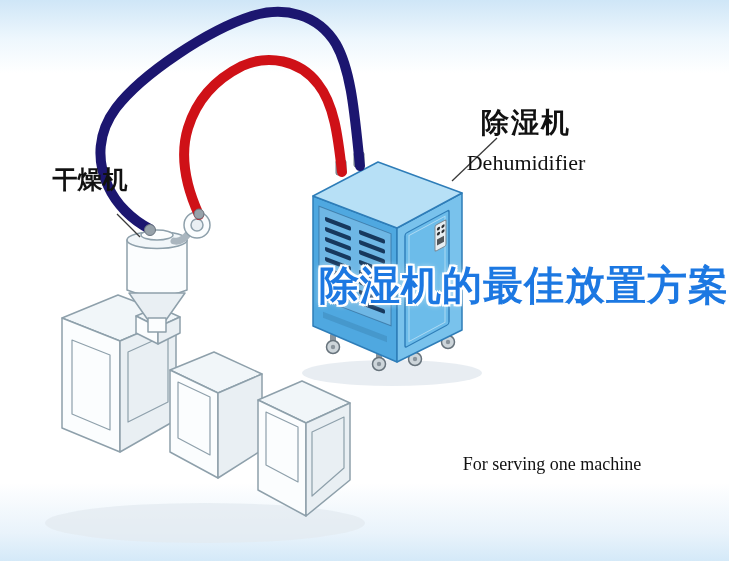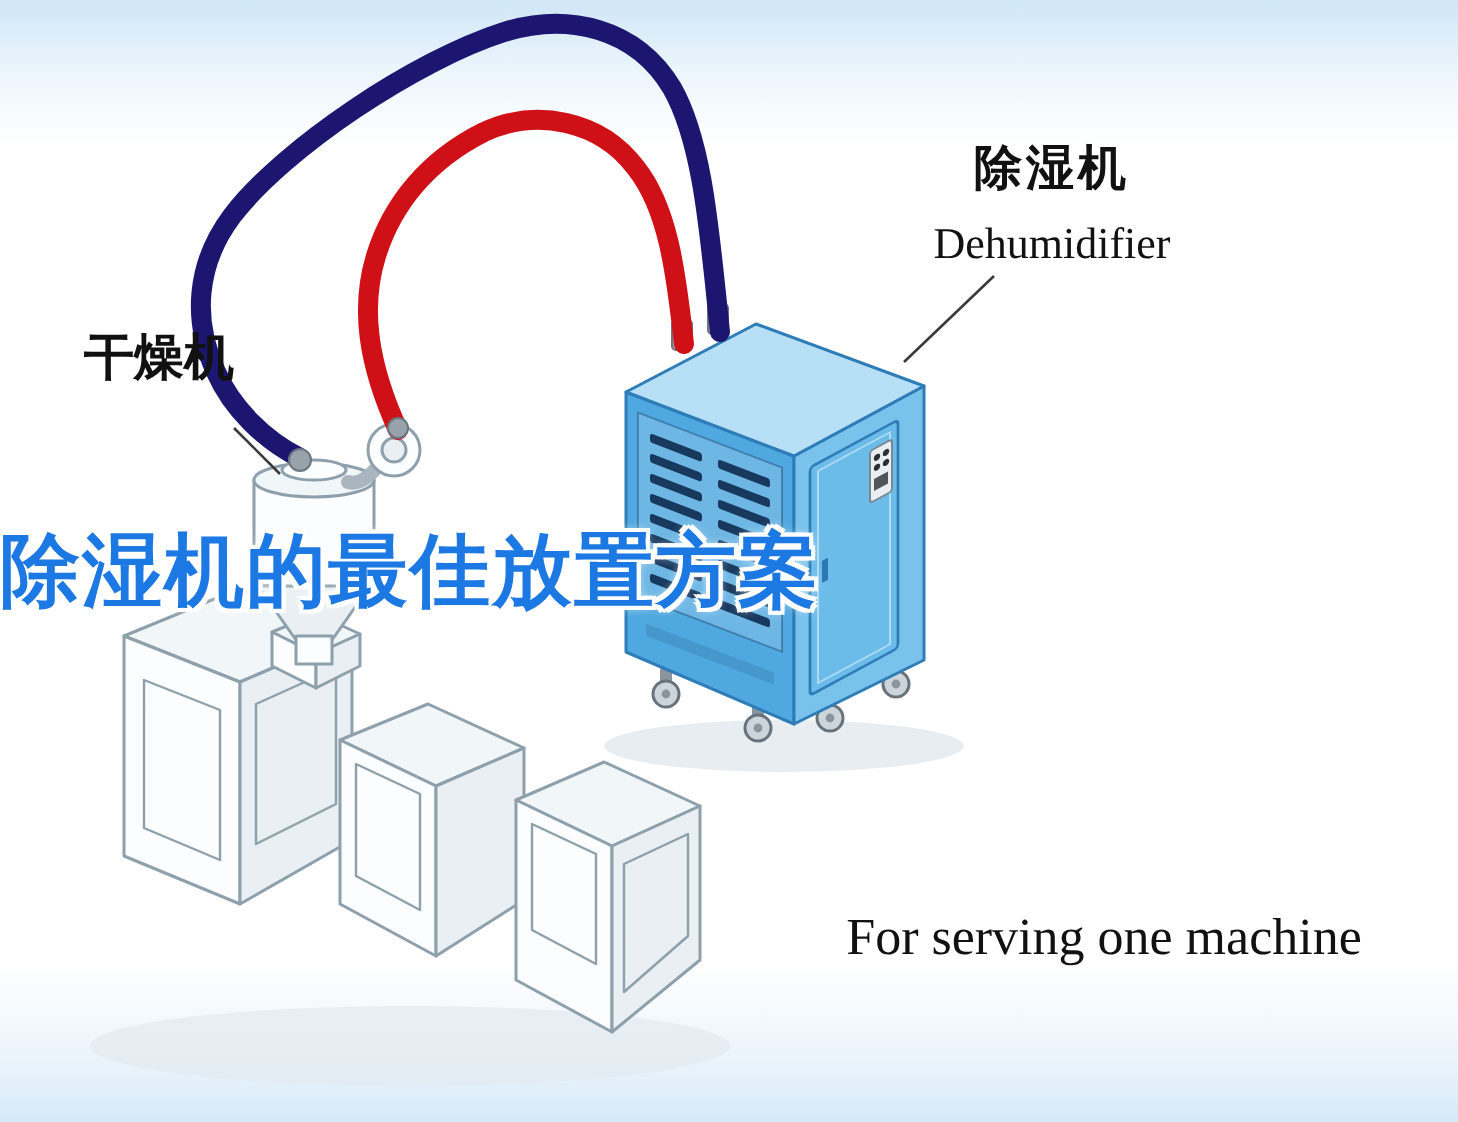--- a/index.html
+++ b/index.html
@@ -4,37 +4,37 @@
 <style>
   html,body{margin:0;padding:0;background:#ffffff;}
   .stage{
     position:relative;width:729px;height:561px;overflow:hidden;
     font-family:"Liberation Sans",sans-serif;background:#fff;
   }
   .stage svg{position:absolute;left:0;top:0;}
   .overlay{position:absolute;z-index:5;}
   .lbl-cn{font-weight:700;color:var(--label-black,#111);line-height:1.1;}
   .lbl-en{font-family:"Liberation Serif",serif;color:var(--label-black,#111);line-height:1.15;margin-top:11px;}
-  .hopper-label{left:42px;top:166px;width:96px;}
+  .hopper-label{left:42px;top:166px;width:96px;text-align:center;}
   .hopper-label .lbl-cn{font-size:25px;}
   .hopper-label .lbl-en{font-size:21px;}
   .deh-label{left:448px;top:72px;width:156px;text-align:center;}
-  .deh-label .lbl-cn{font-size:24px;letter-spacing:2px;}
+  .deh-label .lbl-cn{font-size:28px;letter-spacing:2px;margin-top:36px;}
   .deh-label .lbl-en{font-size:22px;}
   .main-title{
-    left:0;top:258px;width:729px;text-align:left;
+    left:0;top:258px;width:729px;text-align:right;
     font-size:40px;font-weight:700;letter-spacing:1px;
     color:var(--title-blue,#1c78e2);
     text-shadow:-2px 0 0 #fff,2px 0 0 #fff,0 -2px 0 #fff,0 2px 0 #fff,
                 -2px -2px 0 #fff,2px 2px 0 #fff,-2px 2px 0 #fff,2px -2px 0 #fff,
                 0 0 6px #fff;
   }
   .system-label{left:408px;top:446px;width:288px;text-align:center;}
   .system-label .lbl-cn{font-size:30px;font-weight:600;}
-  .system-label .lbl-en{font-size:26px;margin-top:8px;}
+  .system-label .lbl-en{font-size:18px;margin-top:8px;}
   
   .deh-top{fill:var(--machine-top,#b7e0f6);stroke:var(--machine-stroke,#2e7db8);stroke-width:1.5;stroke-linejoin:round;}
   .deh-front{fill:var(--machine-front,#4fa8e0);stroke:var(--machine-stroke,#2e7db8);stroke-width:1.5;stroke-linejoin:round;}
   .deh-side{fill:var(--machine-side,#79c2ec);stroke:var(--machine-stroke,#2e7db8);stroke-width:1.5;stroke-linejoin:round;}
   .slat{fill:var(--vent-dark,#17395e);}
   .vent-frame{fill:rgba(255,255,255,0.18);stroke:rgba(23,58,94,0.4);stroke-width:1;}
   .door{fill:#6cbcea;stroke:var(--machine-stroke,#2e7db8);stroke-width:1.4;}
   .door-inner{fill:none;stroke:rgba(255,255,255,0.45);stroke-width:1;}
   
   .la{fill:#fbfdfe;stroke:var(--line-art-stroke,#8ea0ab);stroke-width:1.5;stroke-linejoin:round;}

